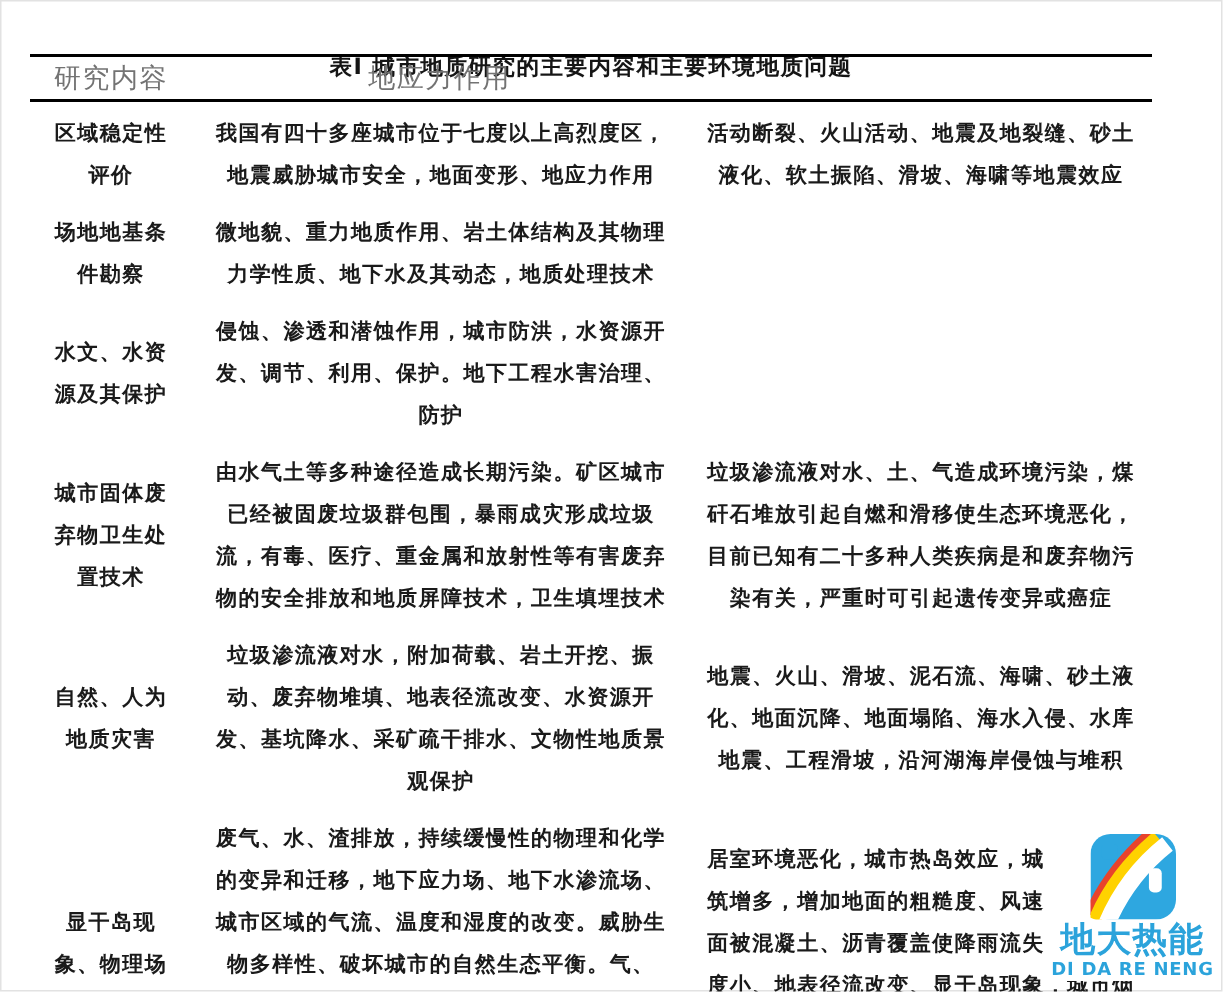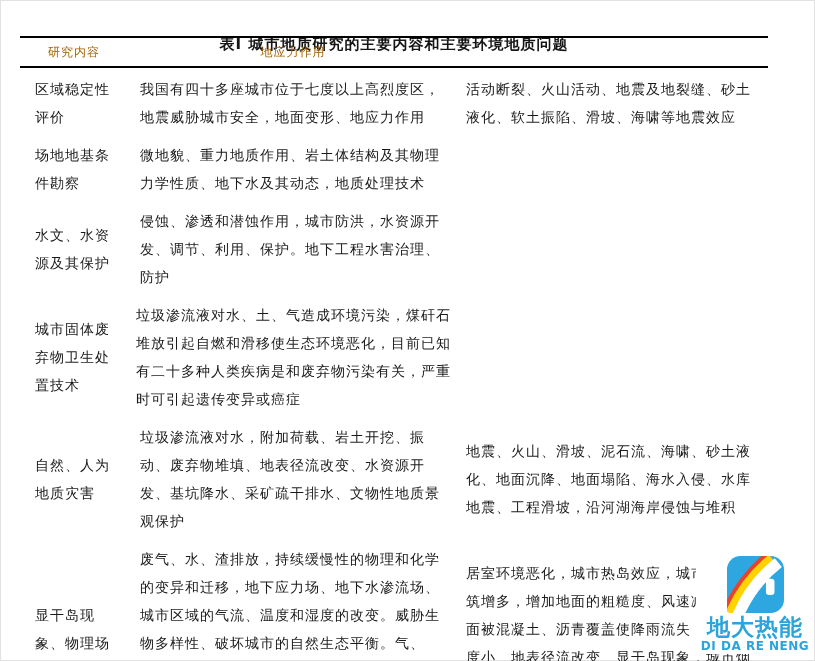--- a/index.html
+++ b/index.html
@@ -29,37 +29,38 @@
   .thead {
     display: grid;
     grid-template-columns: 108px 330px 310px;
     align-items: center;
     border-top: 2px solid #000;
     border-bottom: 2px solid #000;
     height: 32px;
   }
   .th {
     text-align: center;
-    font-size: 12px;
+    font-size: 18px;
     letter-spacing: 1px;
-    color: #a16207;
+    color: #737373;
   }
   .tbody { border-bottom: 2px solid #000; padding: 2px 0 3px; }
   .tr {
     display: grid;
     grid-template-columns: 108px 330px 310px;
     align-items: center;
   }
   .td {
     font-size: 14px;
     line-height: 28px;
     letter-spacing: 1px;
-    text-align: left;
+    text-align: center;
     padding: 5px 0;
     color: #1a1a1a;
+    font-weight: bold;
   }
   .td.col1 { padding-left: 15px; padding-right: 15px; }
   .td.col2 { padding-left: 12px; padding-right: 10px; }
   .td.col3 { padding-left: 8px;  padding-right: 6px;  }
   .watermark {
     position: absolute;
     right: 1px; bottom: 7px;
     width: 118px;
     background: #ffffff;
     text-align: center;
@@ -111,20 +112,21 @@
           <div class="td col2">微地貌、重力地质作用、岩土体结构及其物理力学性质、地下水及其动态，地质处理技术</div>
         </div>
 
         <div class="tr">
           <div class="td col1">水文、水资源及其保护</div>
           <div class="td col2">侵蚀、渗透和潜蚀作用，城市防洪，水资源开发、调节、利用、保护。地下工程水害治理、防护</div>
         </div>
 
         <div class="tr">
           <div class="td col1">城市固体废弃物卫生处置技术</div>
+          <div class="td col2">由水气土等多种途径造成长期污染。矿区城市已经被固废垃圾群包围，暴雨成灾形成垃圾流，有毒、医疗、重金属和放射性等有害废弃物的安全排放和地质屏障技术，卫生填埋技术</div>
           <div class="td col3">垃圾渗流液对水、土、气造成环境污染，煤矸石堆放引起自燃和滑移使生态环境恶化，目前已知有二十多种人类疾病是和废弃物污染有关，严重时可引起遗传变异或癌症</div>
         </div>
 
         <div class="tr">
           <div class="td col1">自然、人为地质灾害</div>
           <div class="td col2">垃圾渗流液对水，附加荷载、岩土开挖、振动、废弃物堆填、地表径流改变、水资源开发、基坑降水、采矿疏干排水、文物性地质景观保护</div>
           <div class="td col3">地震、火山、滑坡、泥石流、海啸、砂土液化、地面沉降、地面塌陷、海水入侵、水库地震、工程滑坡，沿河湖海岸侵蚀与堆积</div>
         </div>
 
         <div class="tr">

